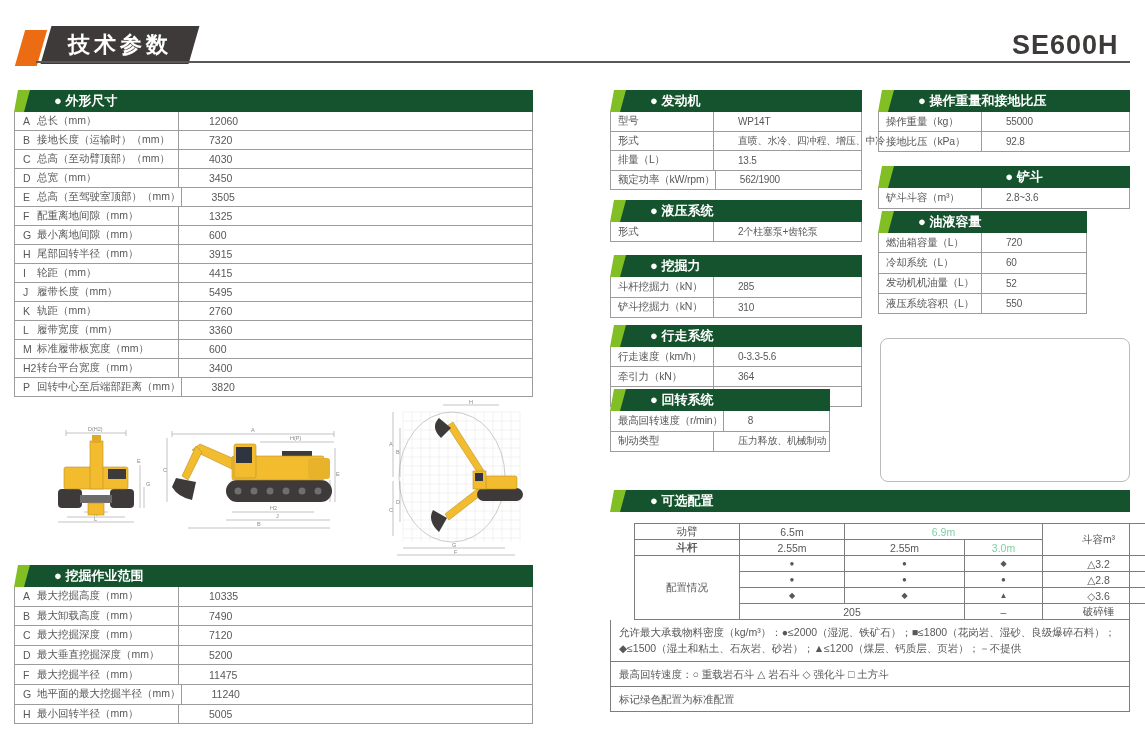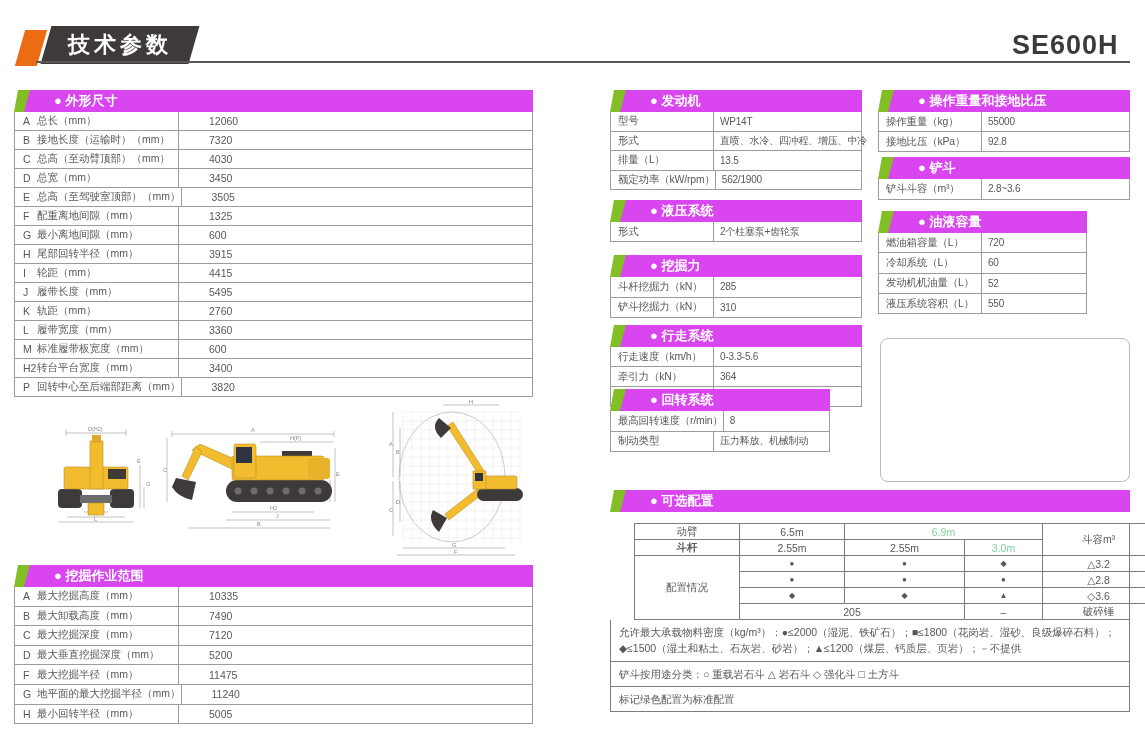--- a/index.html
+++ b/index.html
@@ -10,38 +10,38 @@
   .title-dark{position:absolute;left:46px;top:26px;width:148px;height:38px;background:#3e3a39;transform:skewX(-16deg);}
   .title-dark span{display:block;transform:skewX(16deg);text-align:center;line-height:38px;color:#fff;
         font-weight:900;font-size:22px;letter-spacing:4px;}
   .model{position:absolute;left:1012px;top:30px;font-size:27px;font-weight:900;color:#3e3a39;letter-spacing:1px;}
   .topline{position:absolute;left:36px;top:61px;width:1094px;height:2px;background:#595757;}
   
   .sec{position:absolute;}
   .sech{position:relative;height:22px;}
   .sech .g{position:absolute;left:0;top:0;width:36px;height:22px;background:#82bf25;
         clip-path:polygon(4px 0,36px 0,26px 100%,0 100%);}
-  .sech .bar{position:absolute;left:0;top:0;right:0;bottom:0;background:#d946ef;color:#fff;
+  .sech .bar{position:absolute;left:0;top:0;right:0;bottom:0;background:#14532d;color:#fff;
         clip-path:polygon(16px 0,100% 0,100% 100%,10px 100%);
         font-weight:bold;font-size:13px;line-height:22px;padding-left:40px;box-sizing:border-box;white-space:nowrap;}
   
   .stable{border-left:1px solid #9c9c9c;border-right:1px solid #9c9c9c;}
   .srow{display:flex;align-items:stretch;border-bottom:1px solid #9c9c9c;color:#595757;font-size:10.5px;}
   .srow span{display:flex;align-items:center;}
   .left .srow{height:18px;}
   .wr .srow{height:18.6px;}
   .code{flex:0 0 14px;padding-left:8px;}
   .lbl{flex:0 0 141px;white-space:nowrap;}
   .val{flex:1;border-left:1px solid #9c9c9c;padding-left:30px;}
   .mid .srow{height:18.5px;}
   .r19 .srow{height:19px;}
   .r195 .srow{height:19.5px;}
   .r193 .srow{height:19.3px;}
   .lbl2{flex:0 0 95px;padding-left:7px;white-space:nowrap;letter-spacing:-0.2px;}
-  .val2{flex:1;border-left:1px solid #9c9c9c;padding-left:6px;font-size:10px;white-space:nowrap;letter-spacing:-0.2px;}
+  .val2{flex:1;border-left:1px solid #9c9c9c;padding-left:24px;font-size:10px;white-space:nowrap;letter-spacing:-0.2px;}
   
   .ogrid{display:grid;grid-template-columns:105px 105px 120px 78px 112px;grid-template-rows:repeat(6,16px);
         margin-top:11px;border-right:1px solid #7d7d7d;border-bottom:1px solid #7d7d7d;color:#595757;font-size:10.5px;margin-left:24px;}
   .oc{border-left:1px solid #7d7d7d;border-top:1px solid #7d7d7d;display:flex;align-items:center;justify-content:center;
         white-space:nowrap;}
   .green-t{color:#7fcfa2;}
   .sym{font-size:8px;}
   .notes{border:1px solid #7d7d7d;border-top:none;font-size:10.5px;color:#595757;}
   .note{border-top:1px solid #7d7d7d;padding:4px 8px;line-height:1.55;}
   .note:first-child{border-top:none;}
@@ -406,21 +406,21 @@
         <span class="lbl2">操作重量（kg）</span>
         <span class="val2">55000</span>
       </div>
         <div class="srow">
         <span class="lbl2">接地比压（kPa）</span>
         <span class="val2">92.8</span>
       </div>
       </div>
   </div>
 
-  <div class="sec" style="left:878px;top:157px;width:252px;">
+  <div class="sec" style="left:878px;top:166px;width:252px;text-align:center;">
     <div class="sech">
       <i class="g"></i>
       <b class="bar">● 铲斗</b>
     </div>
     <div class="stable mid r195">
 
     <div class="srow">
         <span class="lbl2">铲斗斗容（m³）</span>
         <span class="val2">2.8~3.6</span>
       </div>
@@ -482,18 +482,18 @@
       <div class="oc sym" style="grid-column:3;grid-row:5;">◆</div>
       <div class="oc sym" style="grid-column:4;grid-row:5;">▲</div>
       <div class="oc" style="grid-column:5;grid-row:5;">◇3.6</div>
       <div class="oc" style="grid-column:2/4;grid-row:6;text-align:right;">205</div>
       <div class="oc" style="grid-column:4;grid-row:6;">–</div>
       <div class="oc" style="grid-column:5;grid-row:6;">破碎锤</div>
     </div>
     <div class="notes">
 
     <div class="note">允许最大承载物料密度（kg/m³）：●≤2000（湿泥、铁矿石）；■≤1800（花岗岩、湿砂、良级爆碎石料）；◆≤1500（湿土和粘土、石灰岩、砂岩）；▲≤1200（煤层、钙质层、页岩）；－不提供</div>
-        <div class="note">铲斗按用途分类：○ 重载岩石斗 △ 岩石斗 ◇ 强化斗 □ 土方斗</div>
+        <div class="note">最高回转速度：○ 重载岩石斗 △ 岩石斗 ◇ 强化斗 □ 土方斗</div>
         <div class="note">标记绿色配置为标准配置</div>
       </div>
   </div>
 
 </div>
 
 </body></html>

